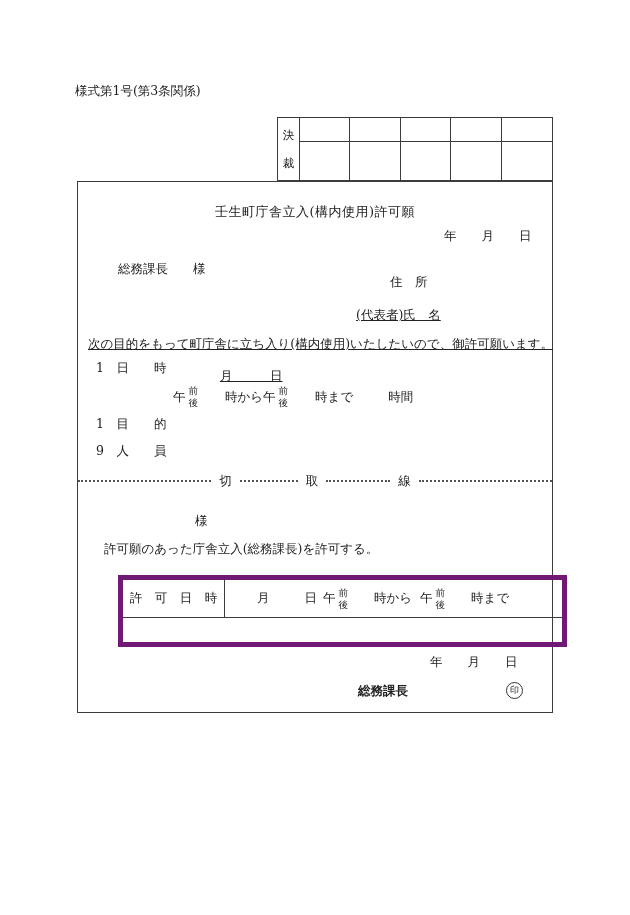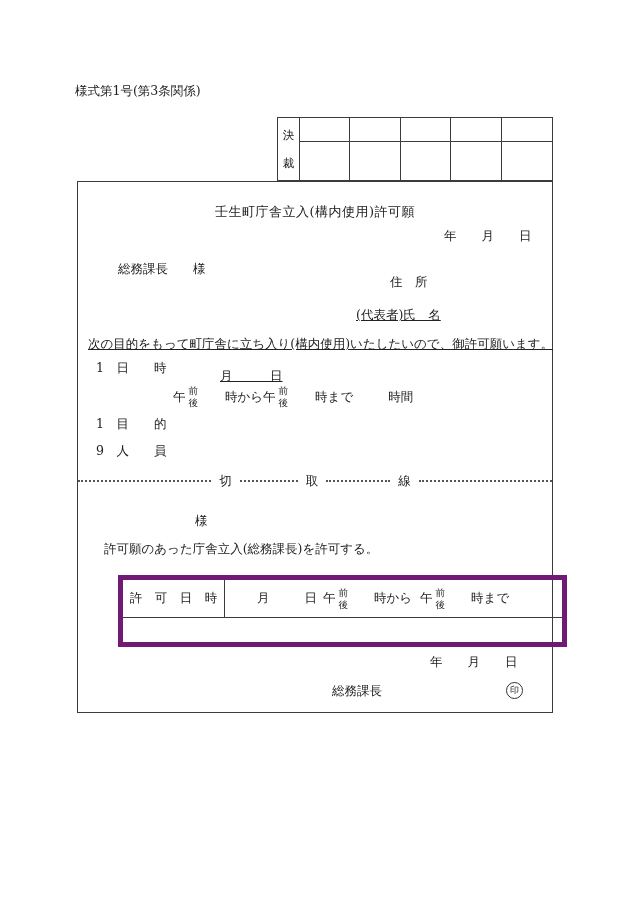--- a/index.html
+++ b/index.html
@@ -151,17 +151,17 @@
         <span>前</span>
         <span>後</span>
       </span>
       <span class="w" style="margin-left:26px;">時まで</span>
     </div>
     <div class="pt-cell"></div>
   </div>
 
   <div class="abs txt" style="left:352px;top:472px;">年　　月　　日</div>
 
-  <div class="abs txt" style="left:254px;top:501px;">総務課長</div>
+  <div class="abs txt" style="left:280px;top:501px;font-weight:bold;">総務課長</div>
 
   <div class="abs seal" style="left:428px;top:500px;">印</div>
 
 </div>
 
 </body></html>

